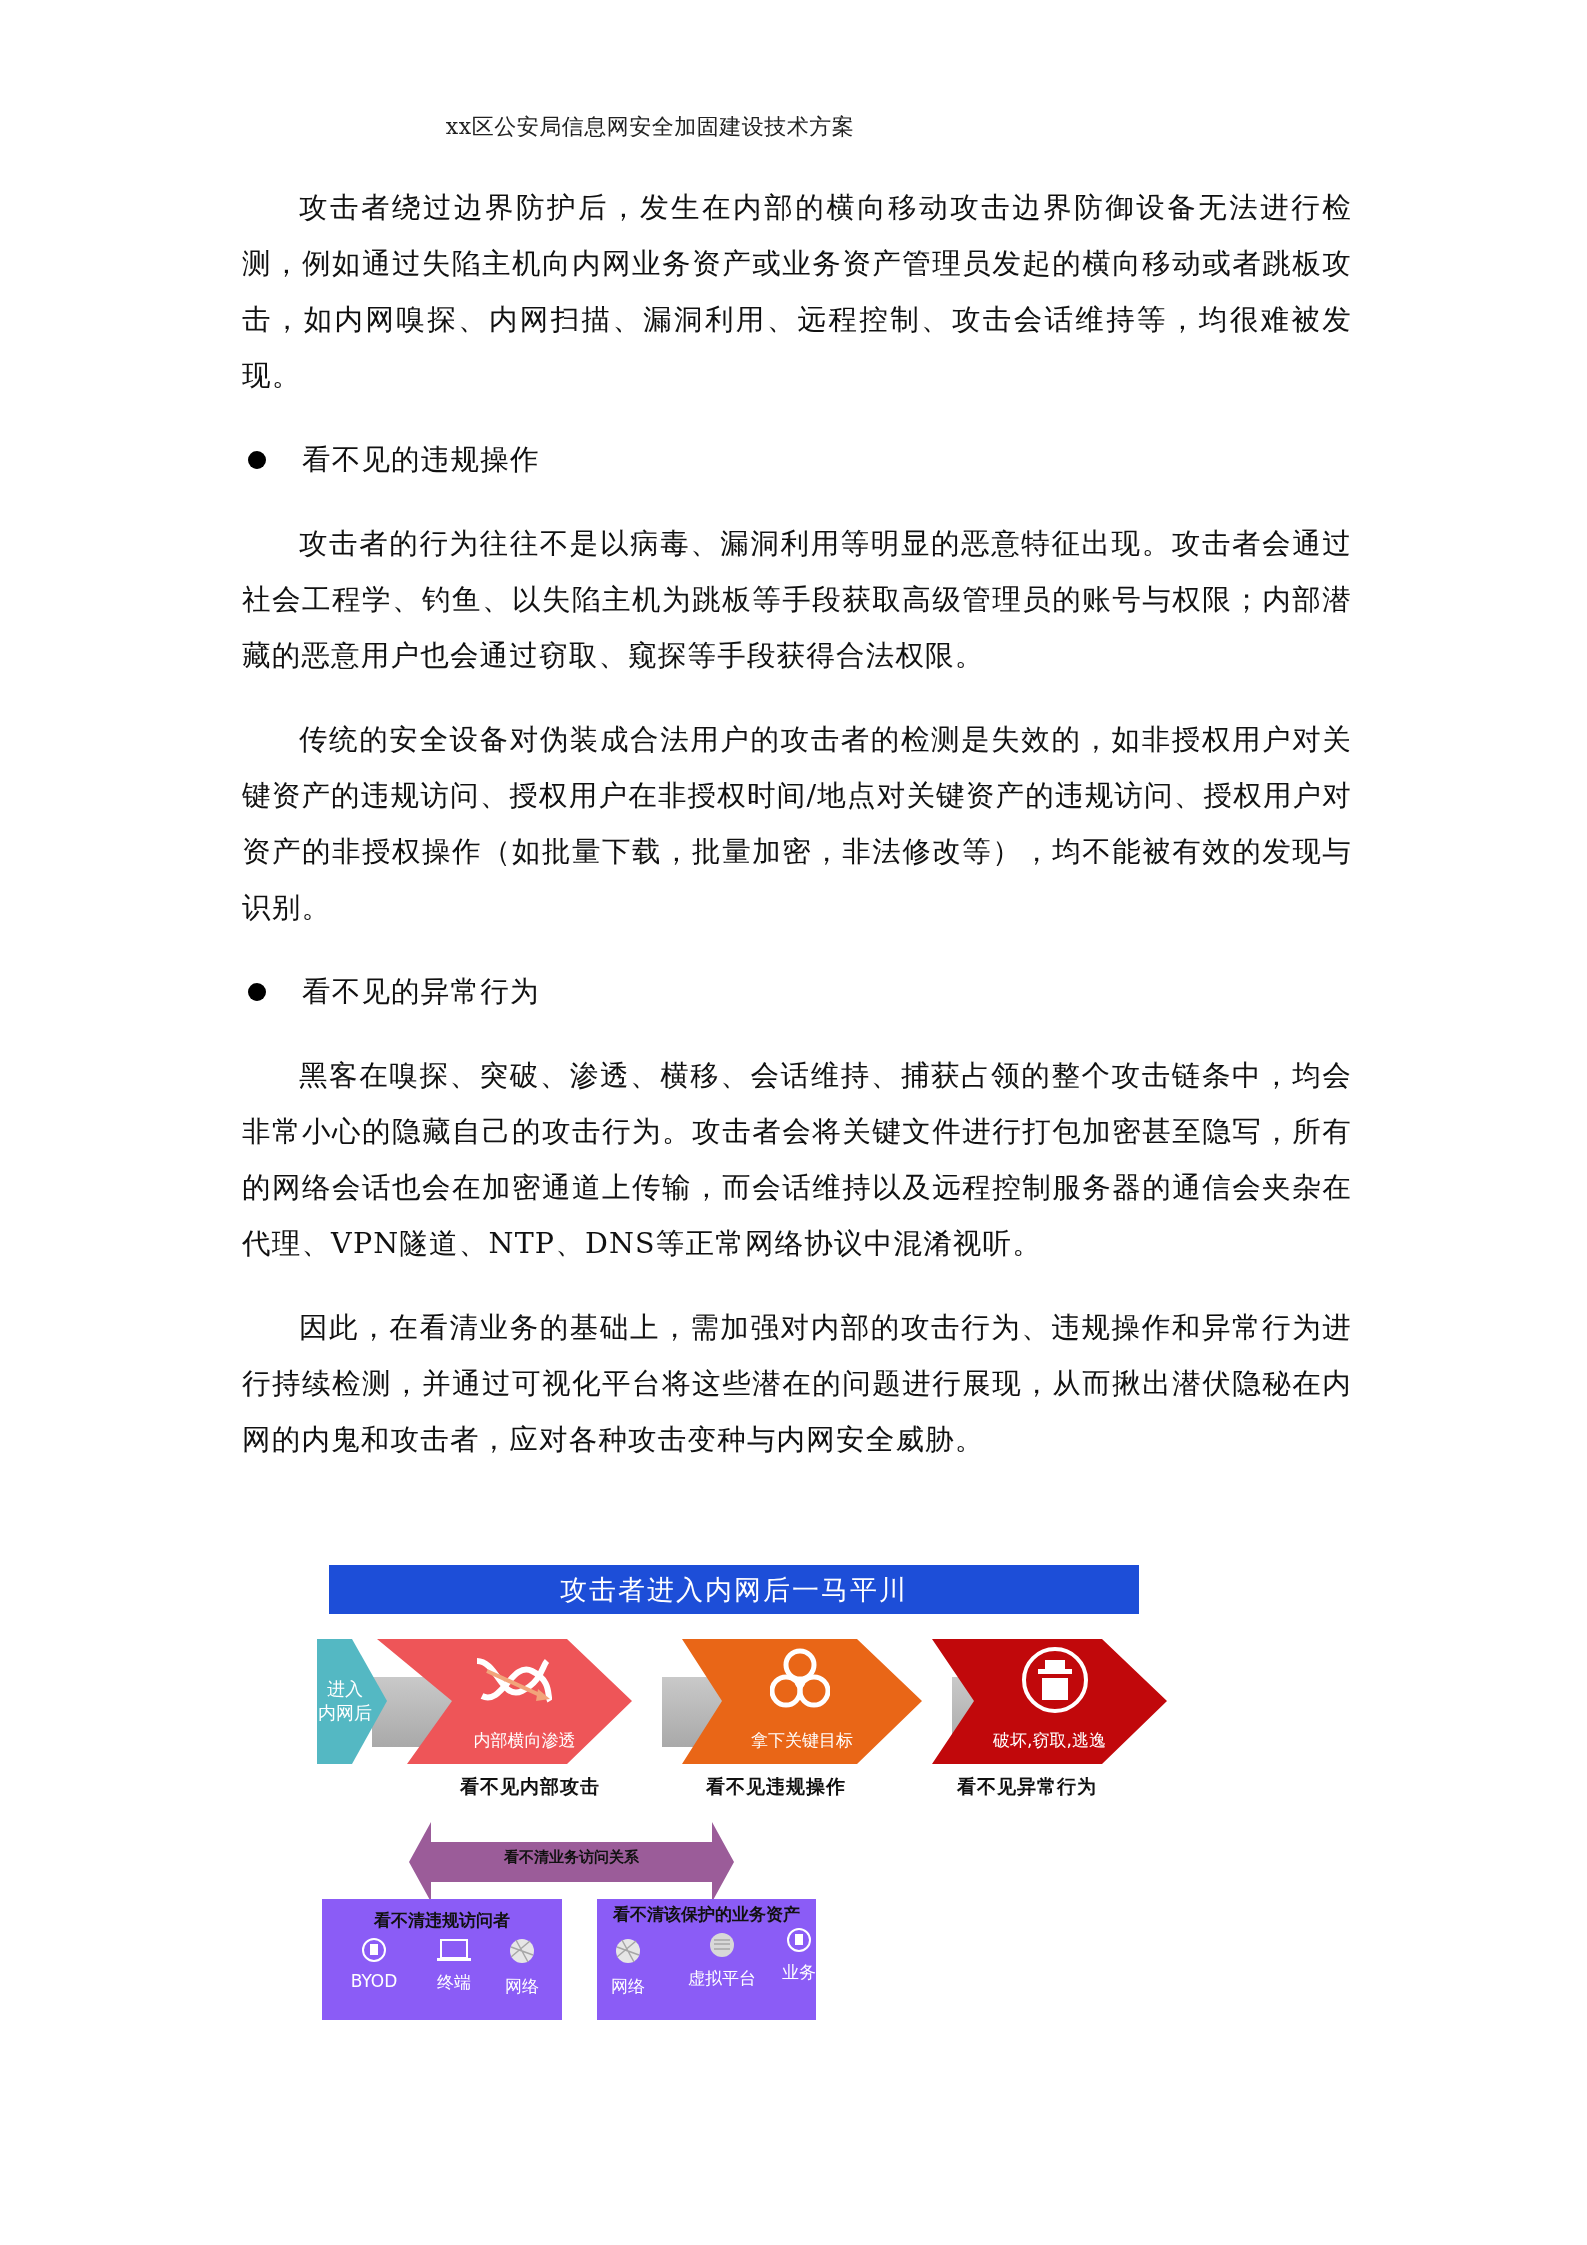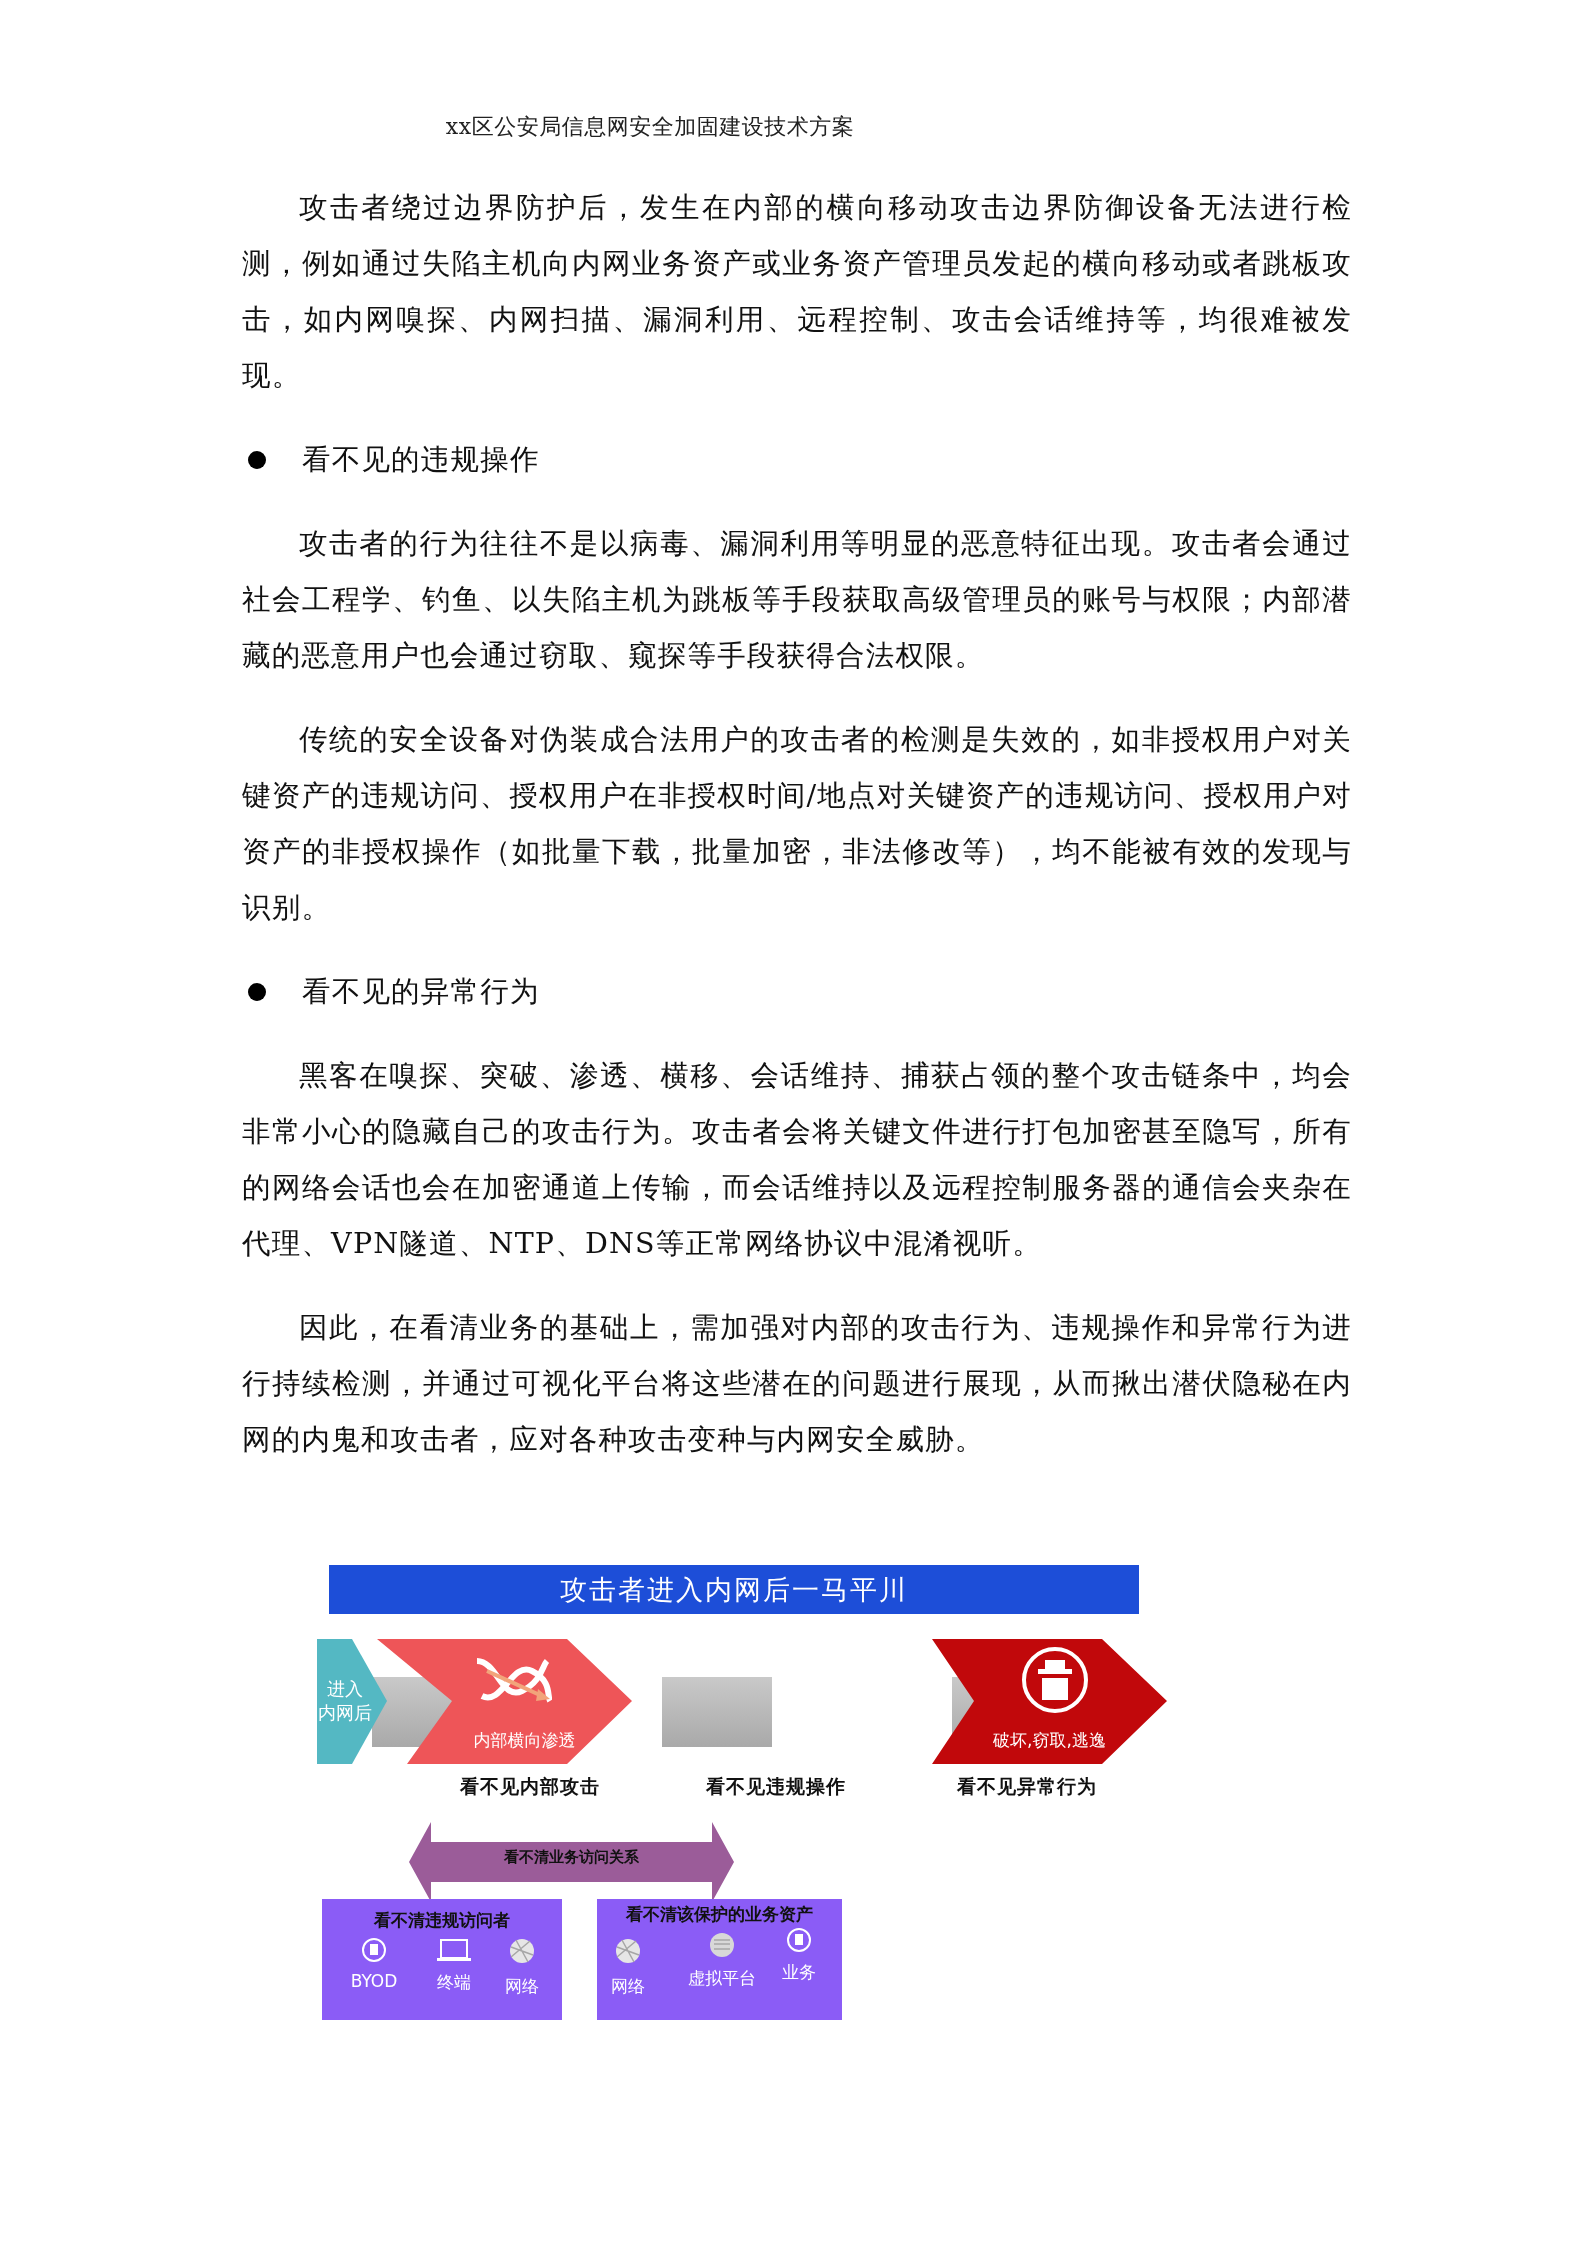--- a/index.html
+++ b/index.html
@@ -76,20 +76,34 @@
       <svg width="80" height="60" viewBox="0 0 80 60">
         <path d="M5 10 C25 10,30 50,50 40 S70 15,75 10" stroke="#fff" stroke-width="6" fill="none"></path>
         <path d="M10 45 C30 55,40 10,60 20 S75 45,78 50" stroke="#fff" stroke-width="6" fill="none"></path>
         <path d="M15 20 L70 45" stroke="#F2A47A" stroke-width="4"></path>
         <polygon points="66,38 78,48 64,50" fill="#F2A47A"></polygon>
       </svg>
     </div>
     <div class="chev-label" style="top:90px;left:20px;">内部横向渗透</div>
   </div>
 
+  <div class="chev" style="left:370px;width:240px;">
+    <svg width="240" height="125">
+        <polygon points="0,0 175,0 240,62 175,125 0,125 40,62" fill="#E96617"></polygon>
+      </svg>
+    <div class="chev-icon" style="left:88px;top:8px;">
+      <svg width="60" height="70" viewBox="0 0 60 70">
+        <circle cx="30" cy="18" r="14" stroke="#fff" stroke-width="5" fill="none"></circle>
+        <circle cx="16" cy="44" r="14" stroke="#fff" stroke-width="5" fill="none"></circle>
+        <circle cx="44" cy="44" r="14" stroke="#fff" stroke-width="5" fill="none"></circle>
+        <circle cx="30" cy="36" r="5" fill="#fff"></circle>
+      </svg>
+    </div>
+    <div class="chev-label" style="top:90px;">拿下关键目标</div>
+  </div>
 
   <div class="chev" style="left:620px;width:235px;">
     <svg width="235" height="125">
         <polygon points="0,0 170,0 235,62 170,125 0,125 42,62" fill="#C1080B"></polygon>
       </svg>
     <div class="chev-icon" style="left:88px;top:6px;">
       <svg width="70" height="70" viewBox="0 0 70 70">
         <circle cx="35" cy="35" r="31" stroke="#fff" stroke-width="4" fill="none"></circle>
         <rect x="18" y="24" width="34" height="5" fill="#fff"></rect>
         <rect x="25" y="15" width="20" height="11" fill="#fff"></rect>
@@ -134,21 +148,21 @@
       <div class="ico">
         <svg width="28" height="28" viewBox="0 0 28 28">
             <circle cx="14" cy="14" r="12" fill="#e6e6e6"></circle>
             <path d="M3 10 L25 18 M8 3 L20 25 M3 20 L22 4" stroke="#A6A6A6" stroke-width="1.5"></path>
           </svg>
       </div>
       <div style="margin-top:6px;">网络</div>
     </div>
   </div>
 
-  <div class="panel" style="left:285px;width:245px;">
+  <div class="panel" style="left:285px;width:219px;">
     <div class="panel-title" style="top:4px;">看不清该保护的业务资产</div>
     <div class="pitem" style="left:6px;top:38px;width:50px;">
       <div class="ico">
         <svg width="28" height="28" viewBox="0 0 28 28">
             <circle cx="14" cy="14" r="12" fill="#e6e6e6"></circle>
             <path d="M3 10 L25 18 M8 3 L20 25 M3 20 L22 4" stroke="#A6A6A6" stroke-width="1.5"></path>
           </svg>
       </div>
       <div style="margin-top:6px;">网络</div>
     </div>

